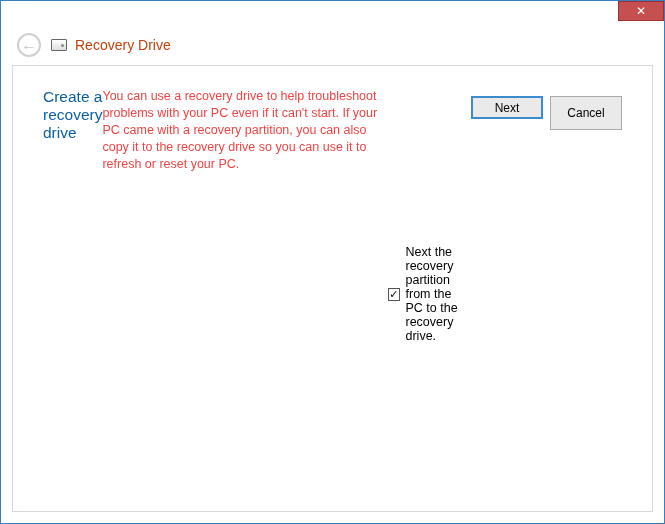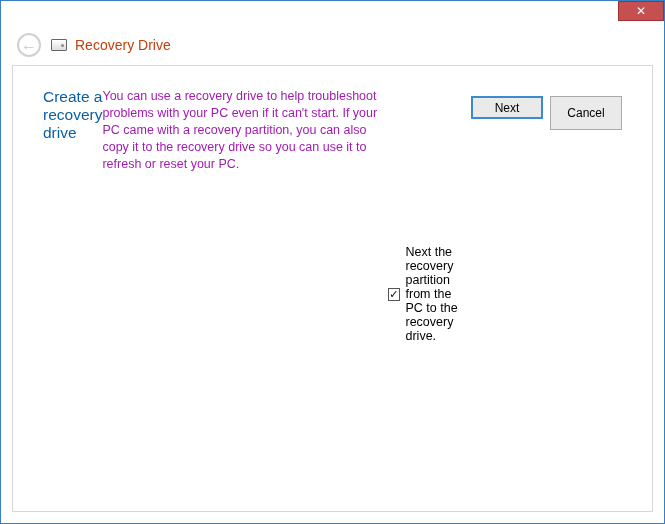--- a/index.html
+++ b/index.html
@@ -97,21 +97,21 @@
     padding: 22px 30px 11px 30px;
   }
   .heading {
     color: #0b5fa5;
     font-size: 15.5px;
     font-weight: 400;
     margin-bottom: 28px;
   }
   .body-text {
     font-size: 12.5px;
-    color: #a21caf;
+    color: #ef4444;
     line-height: 1.35;
     max-width: 560px;
     margin-bottom: 47px;
   }
   .checkbox-row {
     display: flex;
     align-items: center;
     font-size: 12.5px;
     color: #000;
     cursor: pointer;

